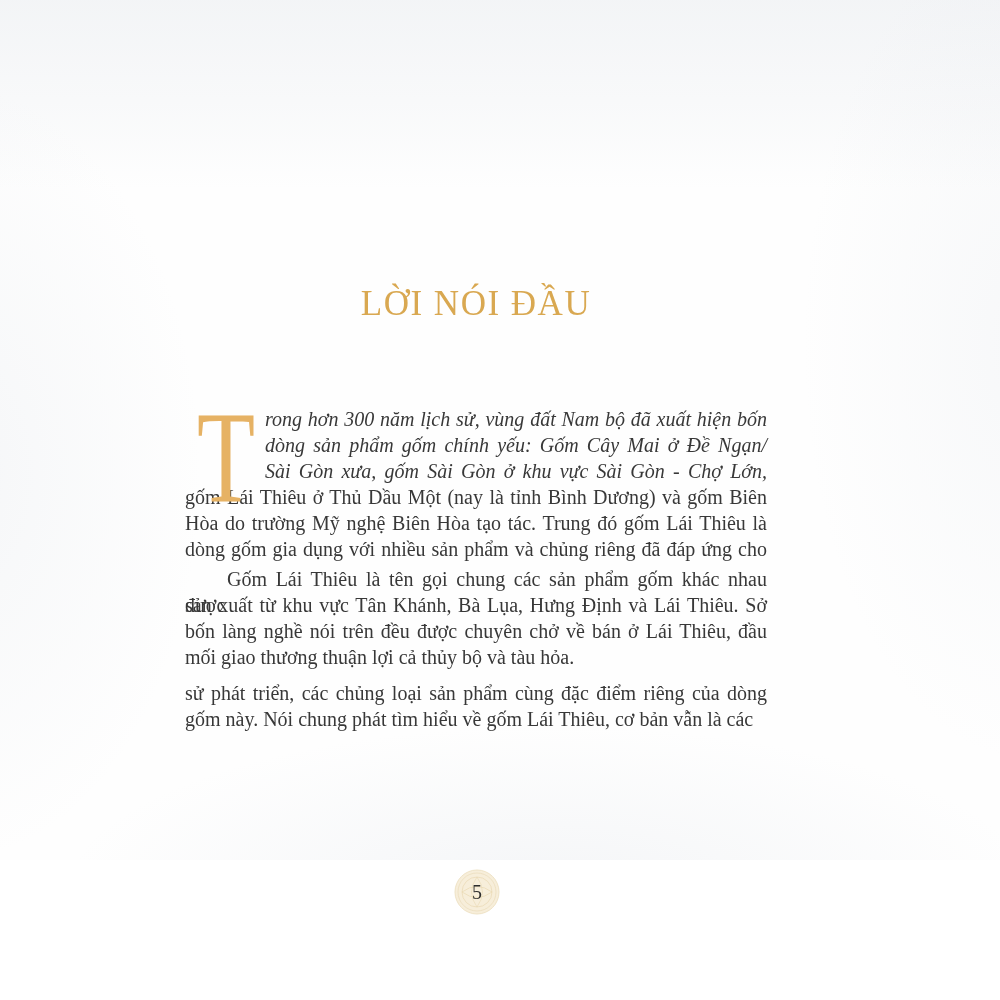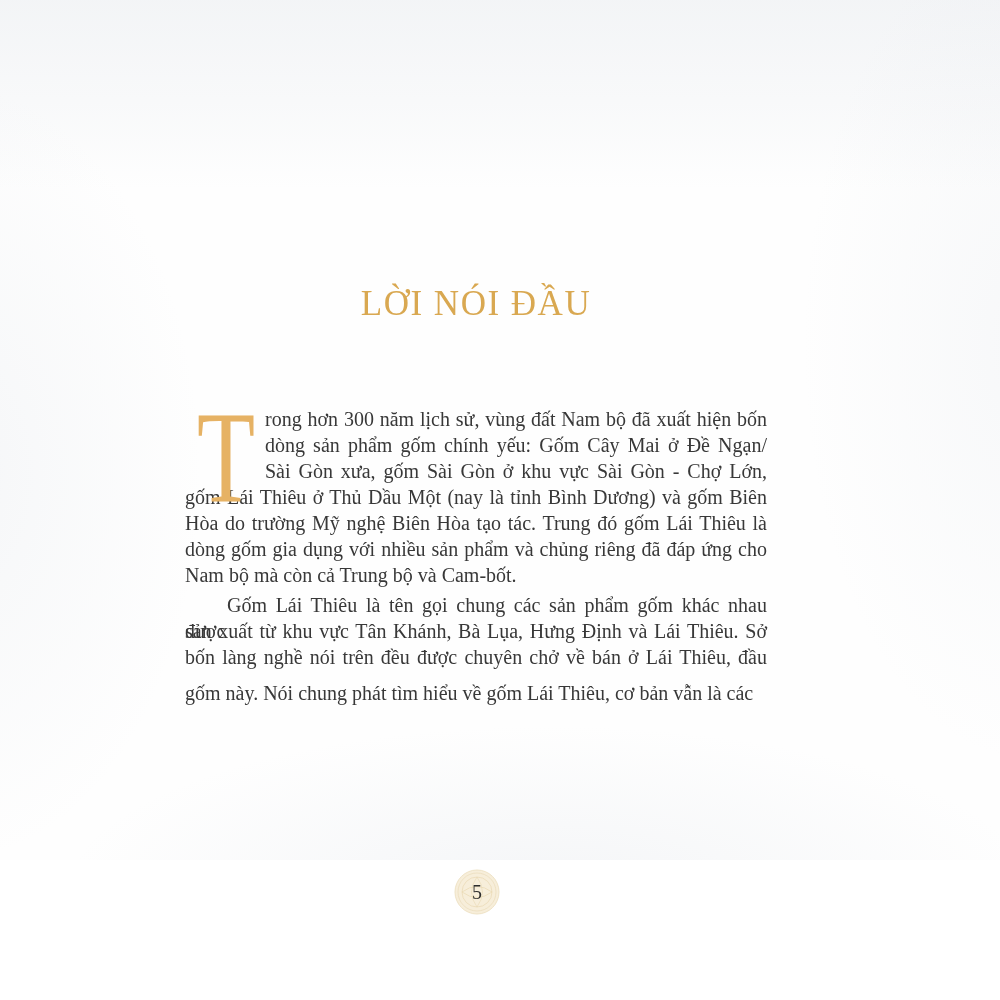--- a/index.html
+++ b/index.html
@@ -38,21 +38,21 @@
   .paragraph:nth-child(1) { margin-bottom: 4px; }
   .paragraph:nth-child(2) { margin-bottom: 10px; }
   .line {
     line-height: 26px;
     height: 26px;
     text-align: justify;
     text-align-last: justify;
     overflow: visible;
   }
   .line.last { text-align-last: left; }
-  .line.wrap { margin-left: 80px; }
+  .line.wrap { margin-left: 80px; font-style: italic; }
   .line.indent { text-indent: 42px; }
   .drop-cap {
     position: absolute;
     left: 12px; top: -14px;
     font-size: 132px;
     line-height: 1;
     color: #e6b264;
     transform: scaleX(0.72);
     transform-origin: left top;
     z-index: 2;
@@ -83,28 +83,29 @@
   <div class="content">
     <span class="drop-cap">T</span>
     <div>
         <div class="paragraph">
           <div class="line wrap">rong hơn 300 năm lịch sử, vùng đất Nam bộ đã xuất hiện bốn</div>
           <div class="line wrap">dòng sản phẩm gốm chính yếu: Gốm Cây Mai ở Đề Ngạn/</div>
           <div class="line wrap">Sài Gòn xưa, gốm Sài Gòn ở khu vực Sài Gòn - Chợ Lớn,</div>
           <div class="line">gốm Lái Thiêu ở Thủ Dầu Một (nay là tỉnh Bình Dương) và gốm Biên</div>
           <div class="line">Hòa do trường Mỹ nghệ Biên Hòa tạo tác. Trung đó gốm Lái Thiêu là</div>
           <div class="line">dòng gốm gia dụng với nhiều sản phẩm và chủng riêng đã đáp ứng cho</div>
-          <div class="line last">Nam bộ mà còn cả Trung bộ và Cam-bốt.</div>
         </div>
         <div class="paragraph">
           <div class="line indent">Gốm Lái Thiêu là tên gọi chung các sản phẩm gốm khác nhau được</div>
           <div class="line">sản xuất từ khu vực Tân Khánh, Bà Lụa, Hưng Định và Lái Thiêu. Sở</div>
           <div class="line">bốn làng nghề nói trên đều được chuyên chở về bán ở Lái Thiêu, đầu</div>
+          <div class="line last">mối giao thương thuận lợi cả thủy bộ và tàu hỏa.</div>
         </div>
         <div class="paragraph">
+          <div class="line">sử phát triển, các chủng loại sản phẩm cùng đặc điểm riêng của dòng</div>
           <div class="line last">gốm này. Nói chung phát tìm hiểu về gốm Lái Thiêu, cơ bản vẫn là các</div>
         </div>
       </div>
   </div>
 
   <div class="medallion">
     <span>
       <svg width="46" height="46" viewBox="0 0 46 46">
         <circle cx="23" cy="23" r="22" fill="#f7eeda" stroke="#efe3c6" stroke-width="1"></circle>
         <circle cx="23" cy="23" r="19" fill="none" stroke="#eadcba" stroke-width="1" opacity="0.7"></circle>

